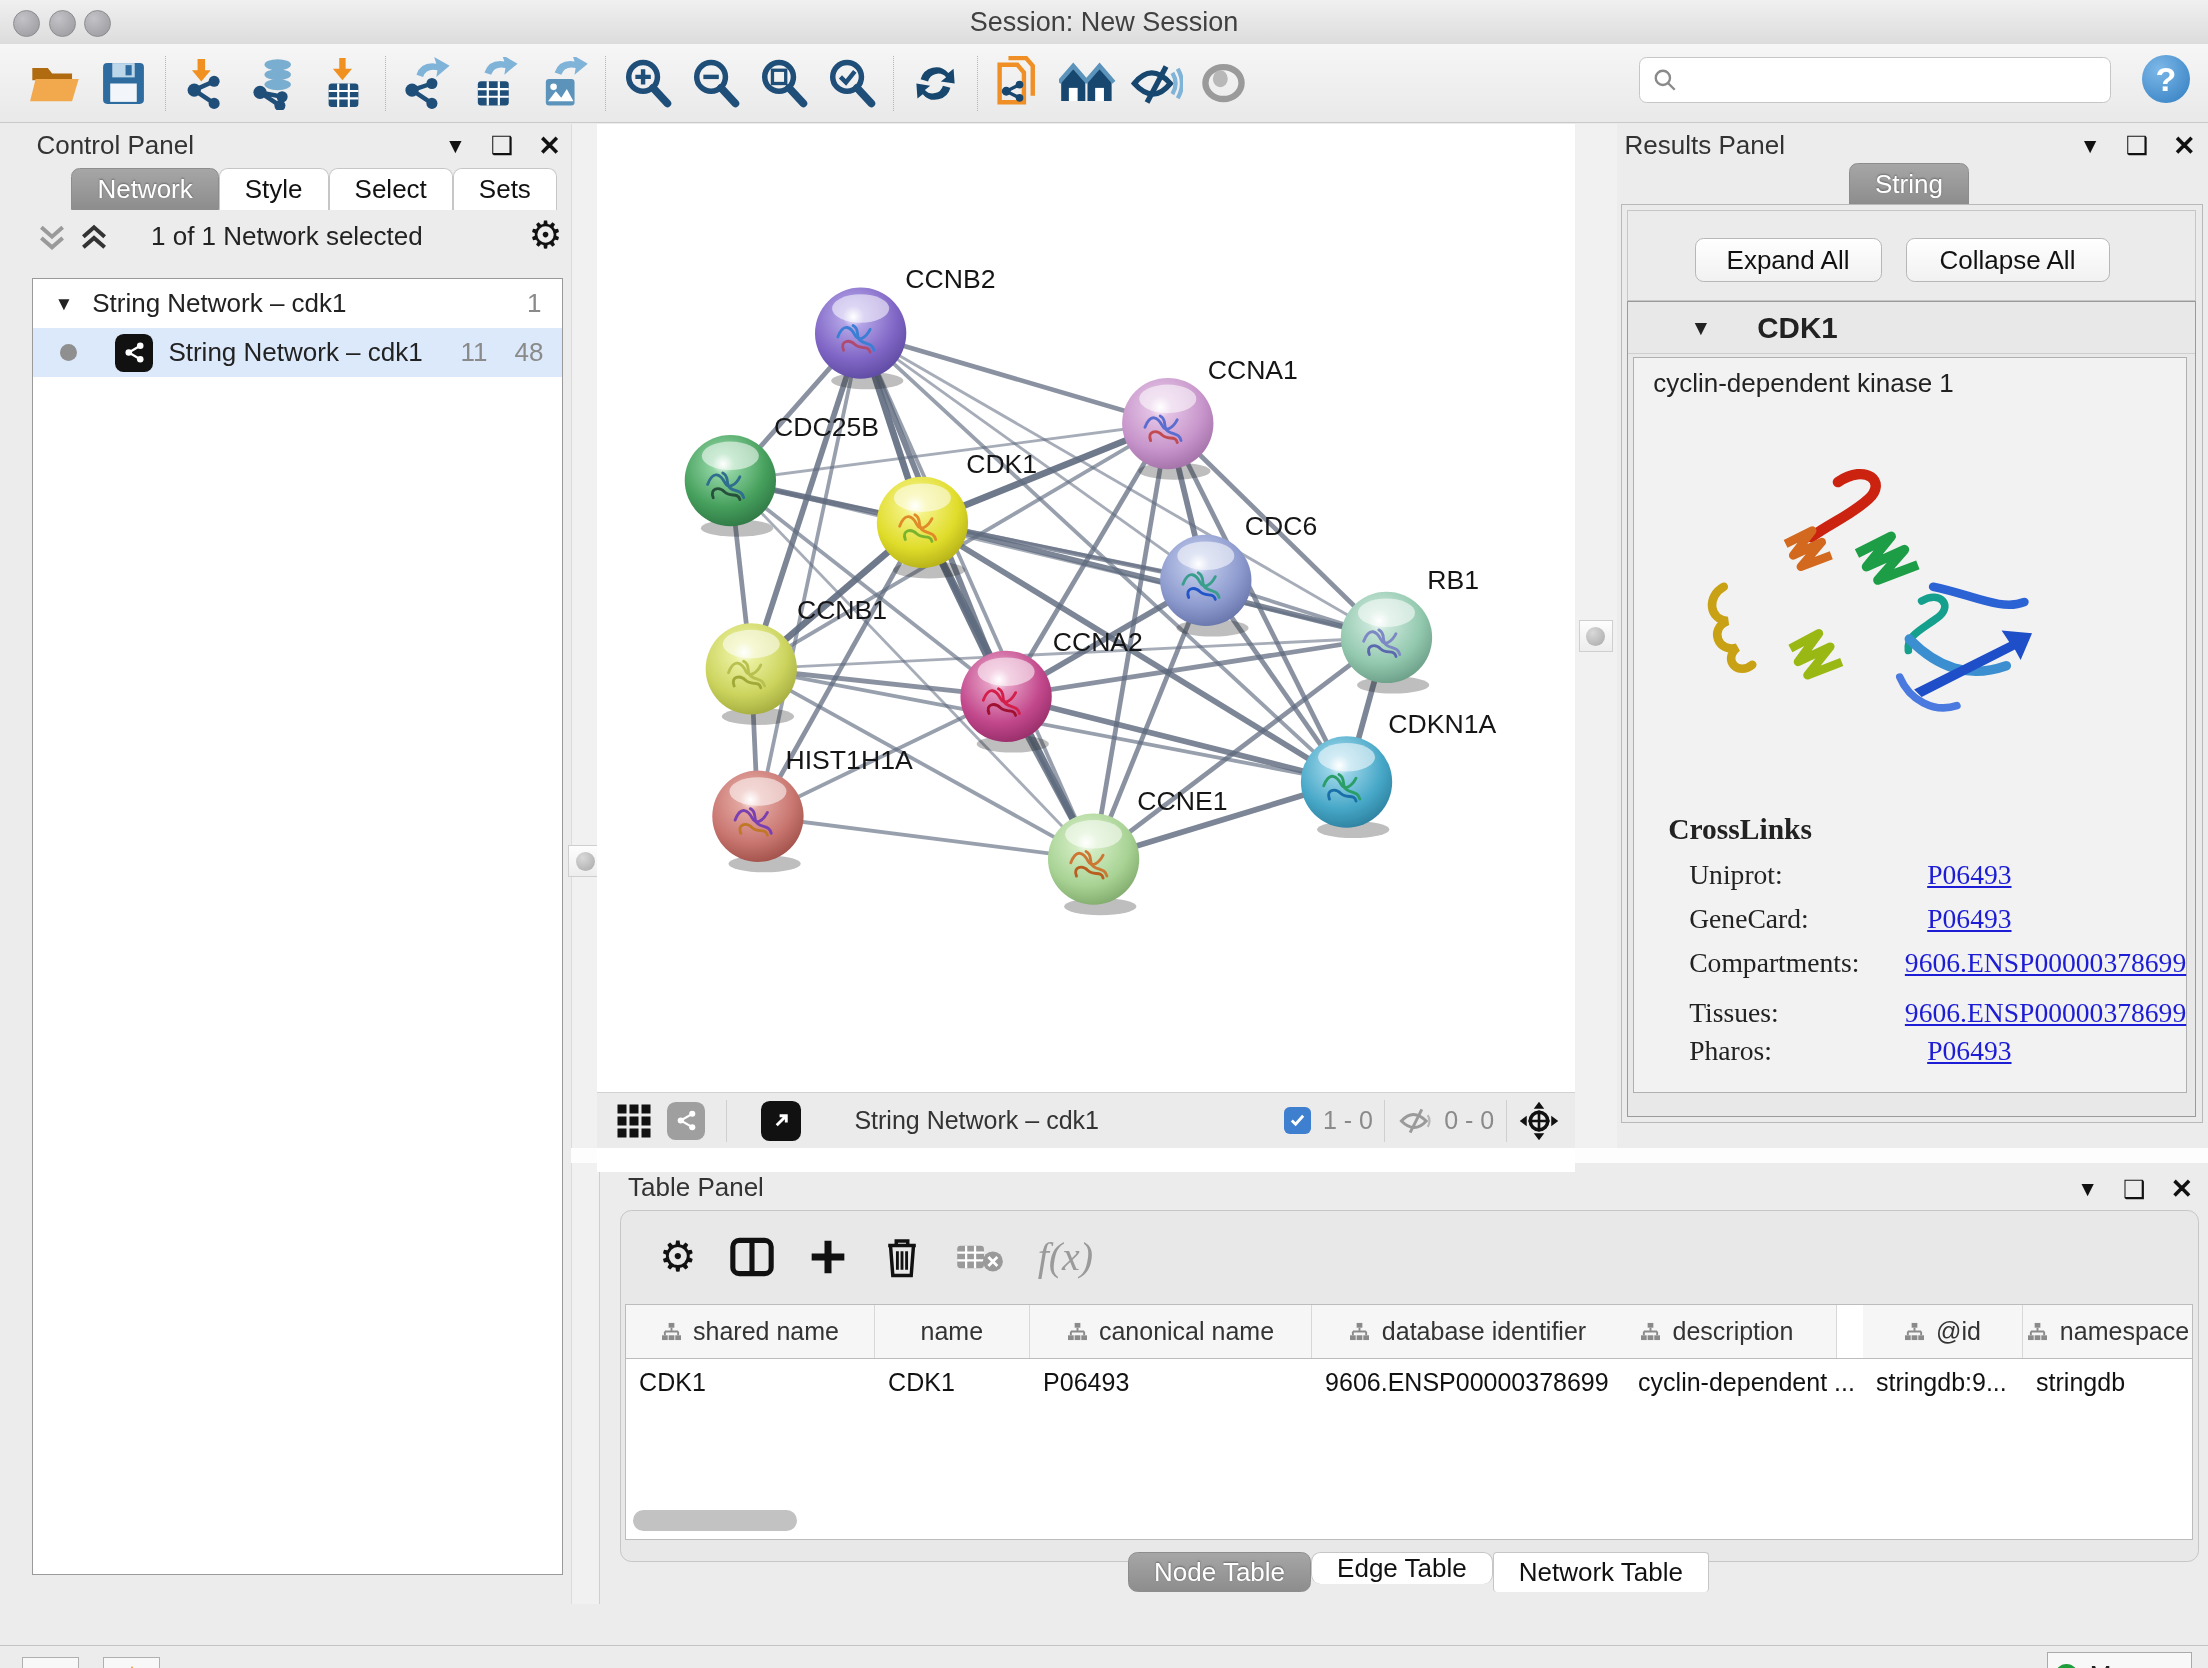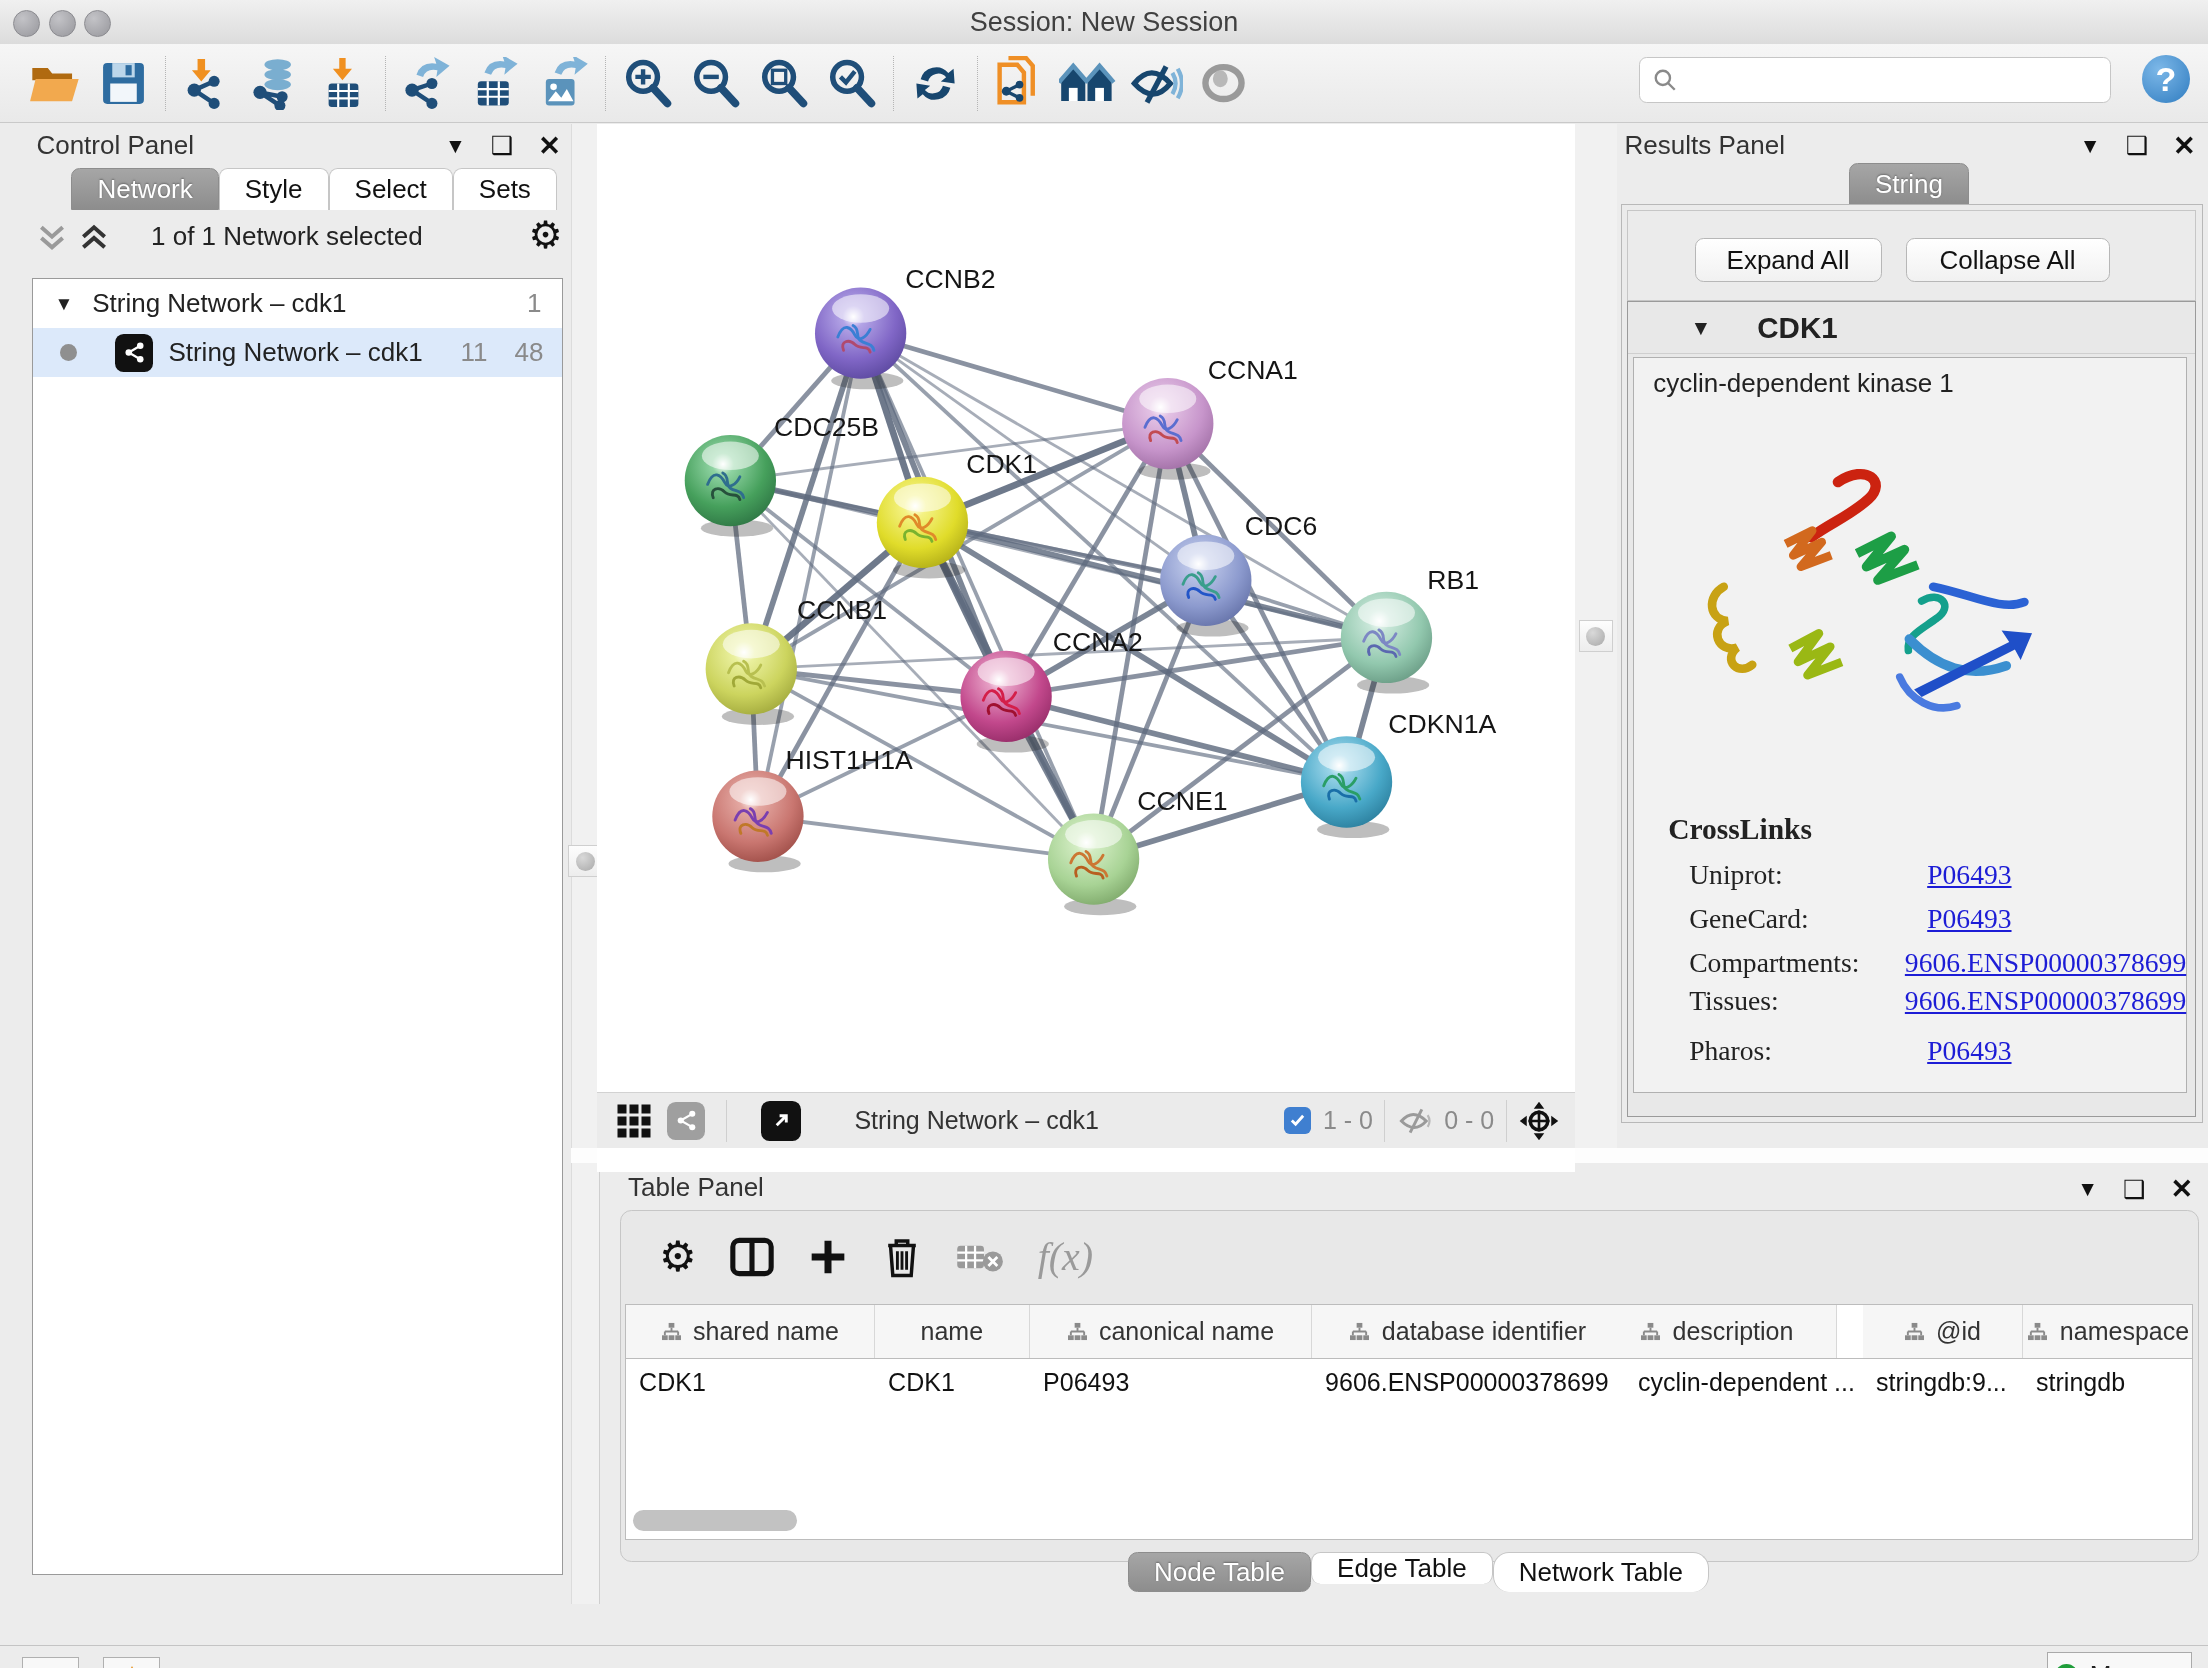--- a/index.html
+++ b/index.html
@@ -620,21 +620,21 @@
             <a class="xlink">P06493</a>
           </div>
           <div style="display: flex; height: 44px; align-items: center; font-size: 27.6px;">
             <span class="serif" style="margin-left: 55px; width: 238px;">GeneCard:</span>
             <a class="xlink">P06493</a>
           </div>
           <div style="display: flex; height: 44px; align-items: center; font-size: 27.6px;">
             <span class="serif" style="margin-left: 55px; width: 238px;">Compartments:</span>
             <a class="xlink">9606.ENSP00000378699</a>
           </div>
-          <div style="display: flex; height: 44px; align-items: flex-start; font-size: 27.6px;">
+          <div style="display: flex; height: 44px; align-items: flex-end; font-size: 27.6px;">
             <span class="serif" style="margin-left: 55px; width: 238px;">Tissues:</span>
             <a class="xlink">9606.ENSP00000378699</a>
           </div>
           <div style="display: flex; height: 44px; align-items: center; font-size: 27.6px;">
             <span class="serif" style="margin-left: 55px; width: 238px;">Pharos:</span>
             <a class="xlink">P06493</a>
           </div>
         </div>
     </div>
   </div>
@@ -748,21 +748,21 @@
           <div class="tbl-cell" style="left: 999px; width: 239px;">cyclin-dependent ...</div>
           <div class="tbl-cell" style="left: 1237px; width: 160px;">stringdb:9...</div>
           <div class="tbl-cell" style="left: 1397px; width: 172px;">stringdb</div>
         </div>
       <div class="abs" style="left:7.6px;top:205px;width:164px;height:21px;border-radius:10.5px;background:#c2c2c2"></div>
     </div>
   </div>
   <div id="tp-tabs" class="abs" style="left:527px;top:390px;display:flex">
       <div class="tab sel" style="border-radius: 9.5px; height: 40px;">Node Table</div>
       <div class="tab" style="border-radius: 9.5px; height: 32px;">Edge Table</div>
-      <div class="tab" style="border-radius: 16px; height: 40px;">Network Table</div>
+      <div class="tab" style="border-radius: 4px; height: 40px;">Network Table</div>
     </div>
 </div>
 
 <div class="abs statusbar">
   <div class="st-btn" style="left:22px">
     <svg width="34" height="25" viewBox="0 0 36 26">
       <path d="M9 22 a6 6 0 0 1-1-12 a8 8 0 0 1 15-3 a6 6 0 0 1 7 6 a5 5 0 0 1-2 9 Z" fill="#111"></path>
     </svg>
   </div>
   <div class="st-btn" style="left:103px">

